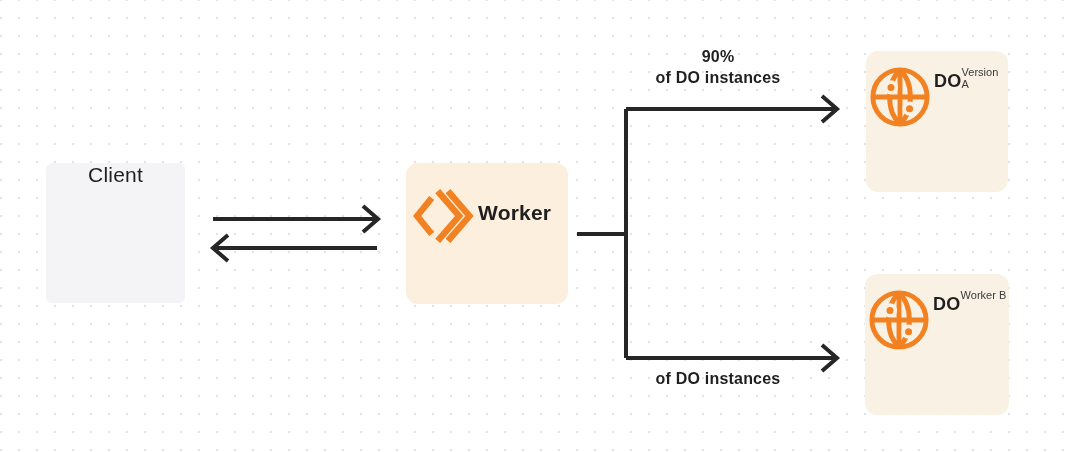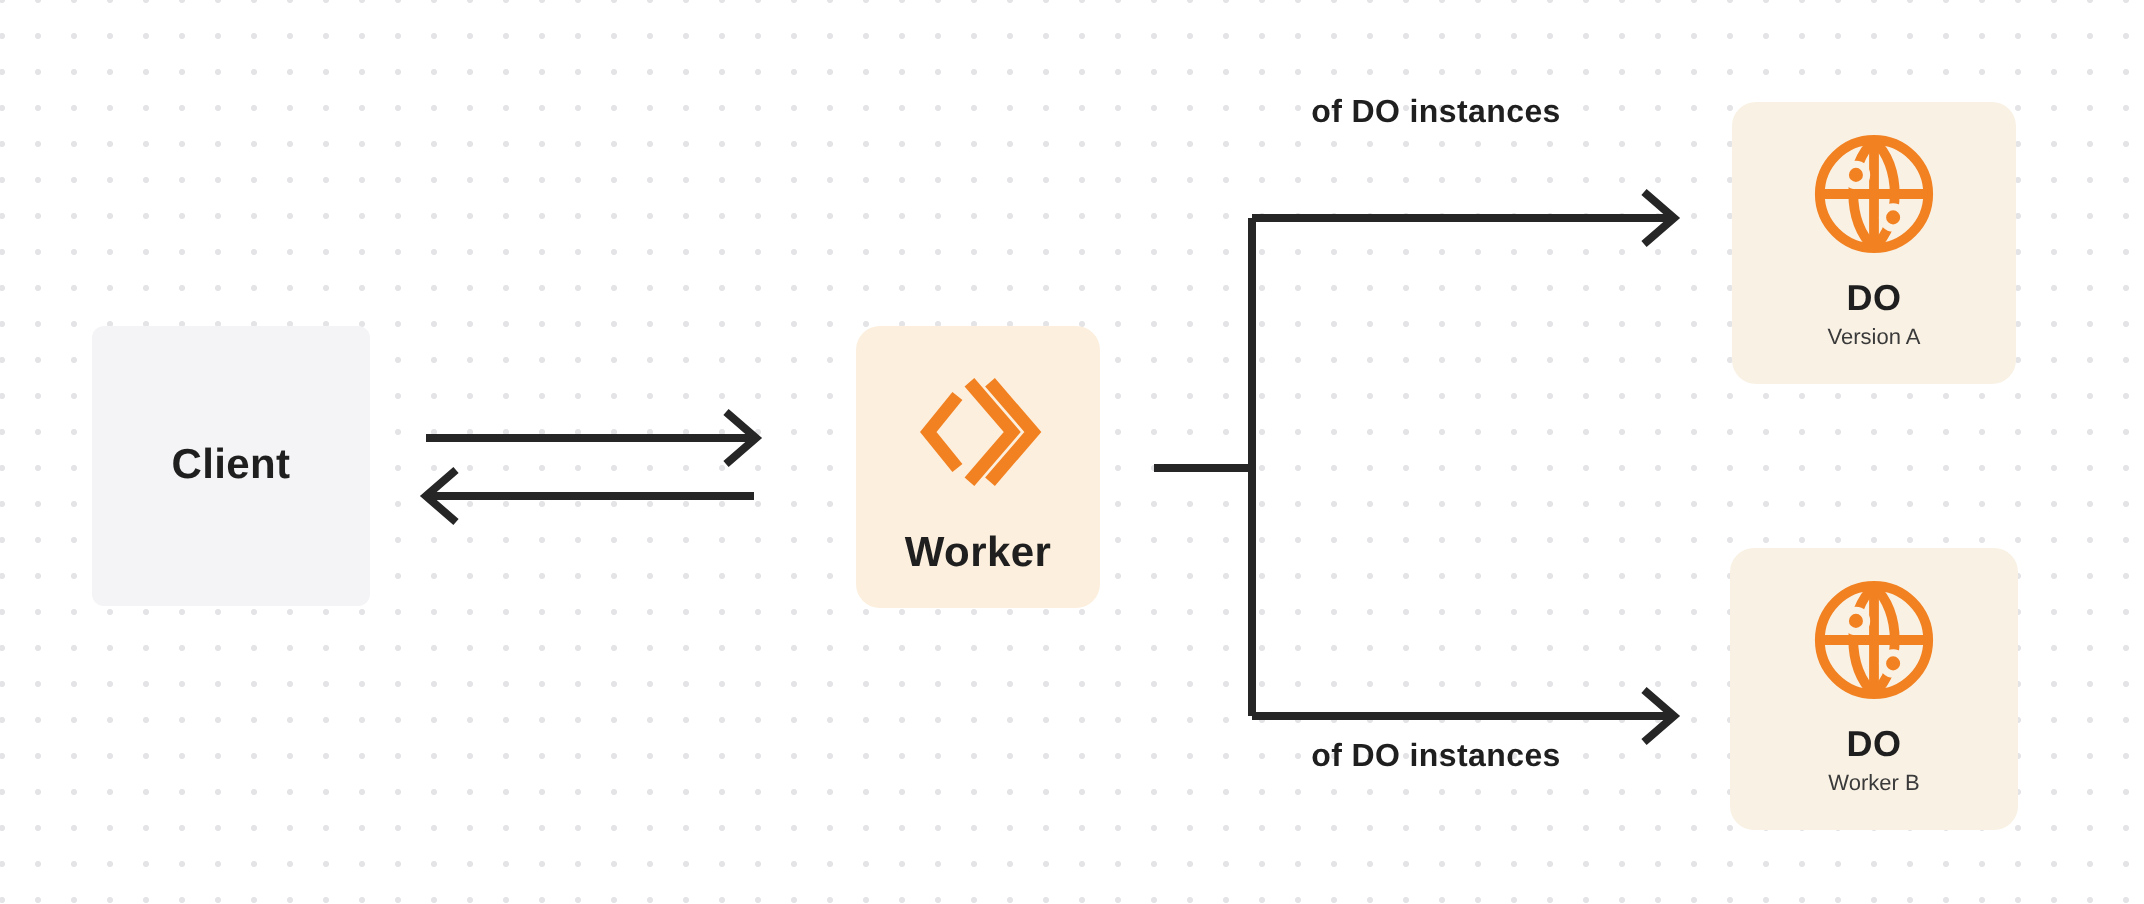--- a/index.html
+++ b/index.html
@@ -32,40 +32,39 @@
   .connectors {
     position: absolute;
     inset: 0;
     width: 1072px;
     height: 452px;
     pointer-events: none;
   }
   .node {
     position: absolute;
     display: flex;
-    flex-direction: column;
-    align-items: center;
+    flex-direction: row;
+    align-items: flex-start;
     justify-content: center;
   }
   .node-client {
     left: 46px; top: 163px; width: 139px; height: 140px;
     background: var(--client-bg);
     border-radius: 6px;
   }
   .node-client .node-title {
-    font-size: 21px; font-weight: bold; color: var(--text);
+    font-size: 21px; font-weight: normal; color: var(--text);
     letter-spacing: 0.2px;
   }
   .node-worker {
-    left: 406px; top: 163px; width: 122px; height: 141px;
+    left: 406px; top: 163px; width: 162px; height: 141px;
     background: var(--worker-bg);
     border-radius: 12px;
     justify-content: flex-start;
     padding-top: 21px;
-    margin-left: 22px;
   }
   .node-worker .icon-wrap { height: 64px; display: flex; align-items: center; }
   .node-worker .node-title {
     margin-top: 17px;
     font-size: 21px; font-weight: bold; color: var(--text);
     letter-spacing: 0.2px;
   }
   .node-do {
     background: var(--do-bg);
     border-radius: 12px;
@@ -139,20 +138,21 @@
       <svg width="72" height="62" viewBox="0 0 84 68" fill="none" stroke="var(--accent)" stroke-width="7.5" stroke-linejoin="miter">
         <polyline points="30,13 13,34 30,55"></polyline>
         <polyline points="37,5 62,34 37,63"></polyline>
         <polyline points="49,5 74,34 49,63"></polyline>
       </svg>
     </span>
     <span class="node-title">Worker</span>
   </div>
 
   <div class="branch-label branch-label-top">
+    <div>90%</div>
     <div>of DO instances</div>
   </div>
 
   <div class="branch-label branch-label-bottom">
     <div>of DO instances</div>
   </div>
 
   <div class="node node-do node-do-a">
     <span class="icon-wrap">
       <svg width="68" height="68" viewBox="0 0 64 64" fill="none" stroke="var(--accent)" stroke-width="4.6">

